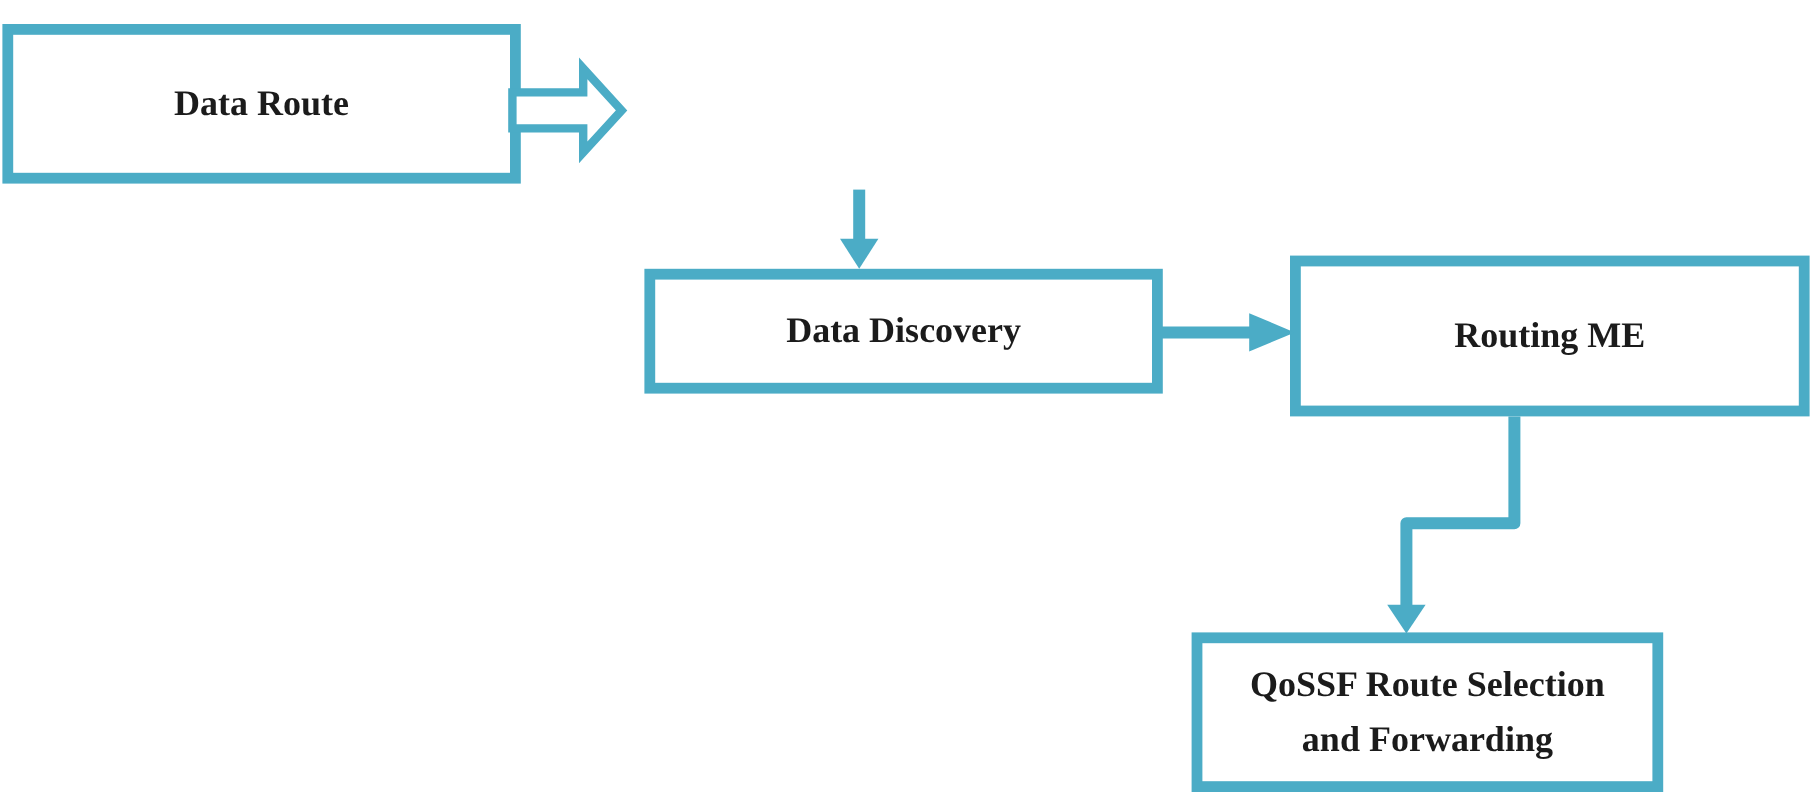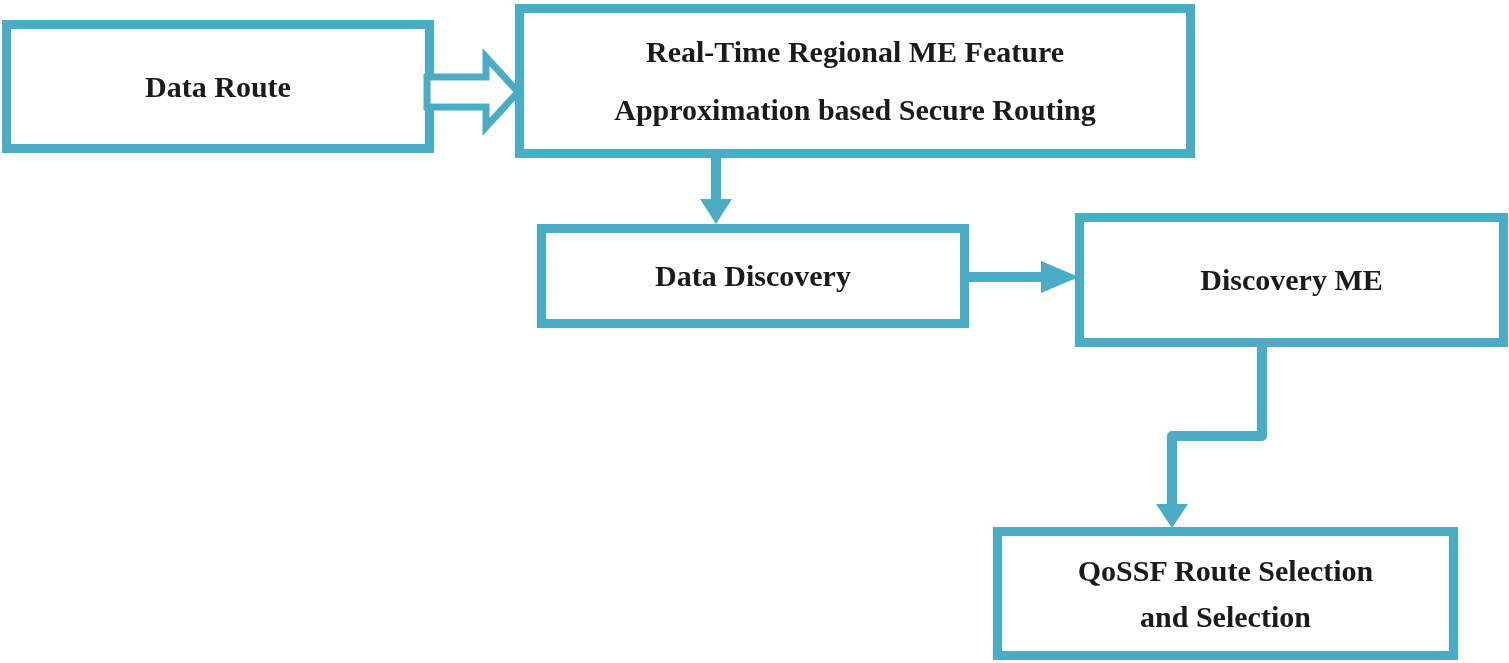--- a/index.html
+++ b/index.html
@@ -25,57 +25,53 @@
     font-weight: bold;
     font-size: 30px;
   }
   .node .line { display: block; white-space: nowrap; }
   #node-data-packet      { left: 2px;    top: 20px;  width: 432px; height: 133px; }
   #node-feature-routing  { left: 515px;  top: 4px;   width: 680px; height: 154px; }
   #node-feature-routing .line { line-height: 58px; }
   #node-route-discovery  { left: 537px;  top: 224px; width: 432px; height: 104px; }
   #node-regional-me      { left: 1075px; top: 213px; width: 433px; height: 134px; }
   #node-regional-me .line { line-height: 44px; }
-  #node-qossf            { left: 993px;  top: 527px; width: 465px; height: 133px; }
+  #node-qossf            { left: 993px;  top: 527px; width: 393px; height: 133px; }
   #node-qossf .line { line-height: 46px; }
   svg.connectors {
     position: absolute;
     left: 0; top: 0;
     width: 1509px; height: 663px;
     pointer-events: none;
   }
   .block-arrow { fill: #ffffff; stroke: var(--accent); stroke-width: 7; stroke-linejoin: miter; }
   .arrow-line  { fill: none; stroke: var(--accent); stroke-width: 10; stroke-linejoin: round; }
   .arrow-head  { fill: var(--accent); stroke: none; }
 </style>
 </head>
 <body>
 
 <div class="canvas">
 
   <div class="node" id="node-data-packet">
     <span class="line">Data Route</span>
   </div>
 
-  <div class="node" id="node-feature-routing">
-    <span class="line">Real-Time Regional ME Feature</span>
-    <span class="line">Approximation based Secure Routing</span>
-  </div>
 
   <div class="node" id="node-route-discovery">
     <span class="line">Data Discovery</span>
   </div>
 
   <div class="node" id="node-regional-me">
-    <span class="line">Discovery ME</span>
+    <span class="line">Routing ME</span>
   </div>
 
   <div class="node" id="node-qossf">
     <span class="line">QoSSF Route Selection</span>
-    <span class="line">and Selection</span>
+    <span class="line">and Forwarding</span>
   </div>
 
   <svg class="connectors" viewBox="0 0 1509 663">
 
     <polygon class="block-arrow" points="427,77 486,77 486,57 518,92 486,127 486,107 427,107"></polygon>
 
     <line class="arrow-line" x1="716" y1="158" x2="716" y2="201"></line>
     <polygon class="arrow-head" points="700,199 732,199 716,224"></polygon>
 
     <line class="arrow-line" x1="967" y1="277" x2="1045" y2="277"></line>

